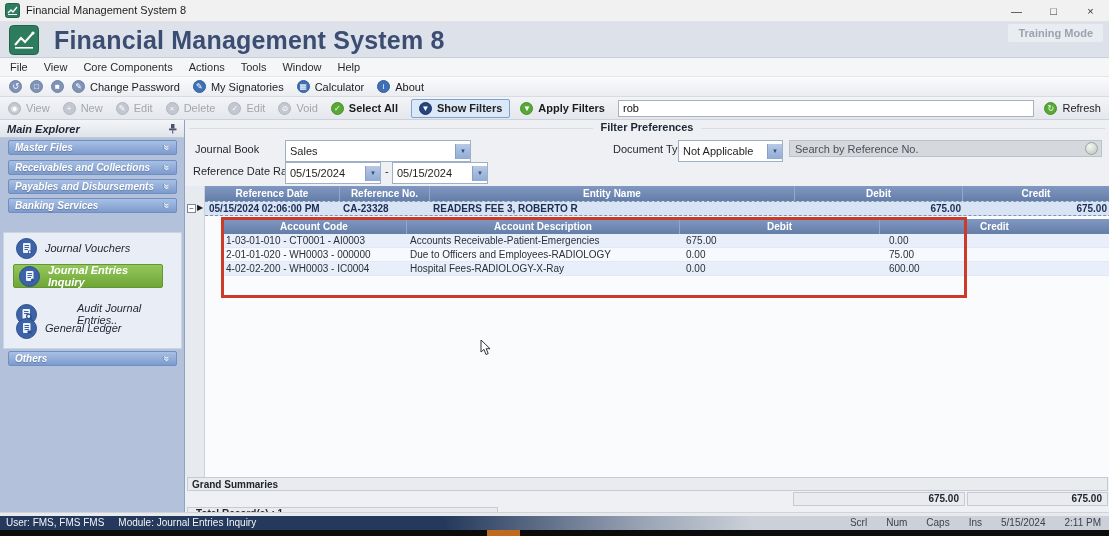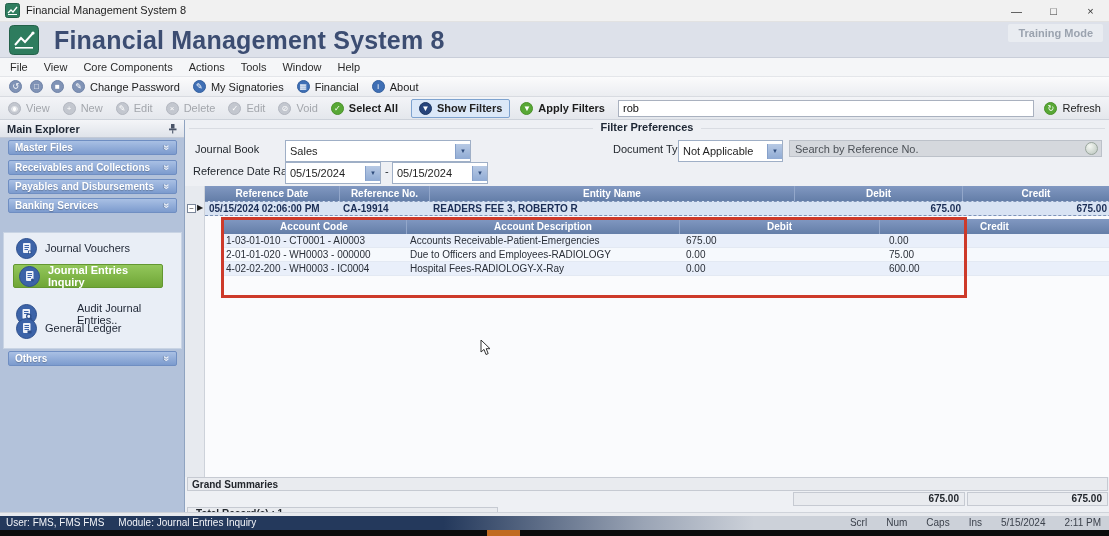--- a/index.html
+++ b/index.html
@@ -44,21 +44,21 @@
   .tb-btn.lonely { margin-right:8px; }
   .tb-dis { color:#a3a6ac; }
   .tb-strong { font-weight:bold; color:#1c1c1c; }
   .showfilters { display:inline-flex; align-items:center; gap:5px; background:#dbe8f8;
     border:1px solid #7ea3cf; border-radius:2px; padding:2px 7px; margin-right:10px; font-weight:bold; }
   .tb-input { flex:1 1 auto; height:17px; border:1px solid #a9b1bf; background:#fff; font-size:11px;
     padding:0 4px; margin-right:10px; font-family:inherit; color:#111; }
   .refresh { display:inline-flex; align-items:center; gap:5px; font-size:11px; }
 
   
-  .sidebar { left:0; top:120px; width:185px; height:392px; background:#b3c2da; border-right:1px solid #8fa3c0; }
+  .sidebar { left:0; top:120px; width:185px; height:392px; background:#b3c2da; border-right:1px solid #8fa3c0;font-style:italic; }
   .sb-head { left:0; top:0; width:184px; height:18px; background:linear-gradient(#f4f5f8,#dfe3ea);
     border-bottom:1px solid #c2c9d6; display:flex; align-items:center; justify-content:space-between;
     padding:0 7px; font-size:11px; font-weight:bold; color:#1d2633; }
   .sb-sec { left:8px; width:169px; height:15px; background:linear-gradient(#a9c0e4,#7c9bce);
     border:1px solid #6f8ec2; border-radius:2px; color:#fff; font-size:10px; font-weight:bold;
     display:flex; align-items:center; justify-content:space-between; padding:0 6px;
     text-shadow:0 1px 1px rgba(0,0,0,0.25); cursor:default; }
   .chev { font-size:10px; transform:rotate(90deg); color:#eef3fb; }
   .chev.up { transform:rotate(-90deg); }
   .sb-content { left:3px; top:112px; width:179px; height:117px; background:#e9eef6; border:1px solid #c9d4e4; }
@@ -180,21 +180,21 @@
   <span class="tb-btn">
     <span class="cicon c-slate">✎</span>
     <span>Change Password</span>
   </span>
   <span class="tb-btn">
     <span class="cicon c-blue">✎</span>
     <span>My Signatories</span>
   </span>
   <span class="tb-btn">
     <span class="cicon c-blue">▦</span>
-    <span>Financial</span>
+    <span>Calculator</span>
   </span>
   <span class="tb-btn">
     <span class="cicon c-blue">i</span>
     <span>About</span>
   </span>
 </div>
 
 <div class="abs toolbar2">
   <span class="tb-btn tb-dis">
       <span class="cicon c-gray">◉</span>
@@ -369,21 +369,21 @@
   <div class="abs th" style="left:20px; top:66px; width:135px;">Reference Date</div>
   <div class="abs th" style="left:155px; top:66px; width:90px;">Reference No.</div>
   <div class="abs th" style="left:245px; top:66px; width:365px;">Entity Name</div>
   <div class="abs th" style="left:610px; top:66px; width:168px;">Debit</div>
   <div class="abs th" style="left:778px; top:66px; width:146px; border-right:none;">Credit</div>
 
   <div class="abs expander">−</div>
   <span class="abs rowarrow">▶</span>
   <div class="abs mrow">
     <span style="left:4px;">05/15/2024 02:06:00 PM</span>
-    <span style="left:138px;">CA-19914</span>
+    <span style="left:138px;">CA-23328</span>
     <span style="left:228px;">READERS FEE 3, ROBERTO R</span>
     <span style="left:590px; width:166px; text-align:right;">675.00</span>
     <span style="left:760px; width:142px; text-align:right;">675.00</span>
   </div>
 
   <div class="abs panel"></div>
 
   <div class="abs sth" style="left:37px;  top:99px; width:185px;">Account Code</div>
   <div class="abs sth" style="left:222px; top:99px; width:273px;">Account Description</div>
   <div class="abs sth" style="left:495px; top:99px; width:200px;">Debit</div>

